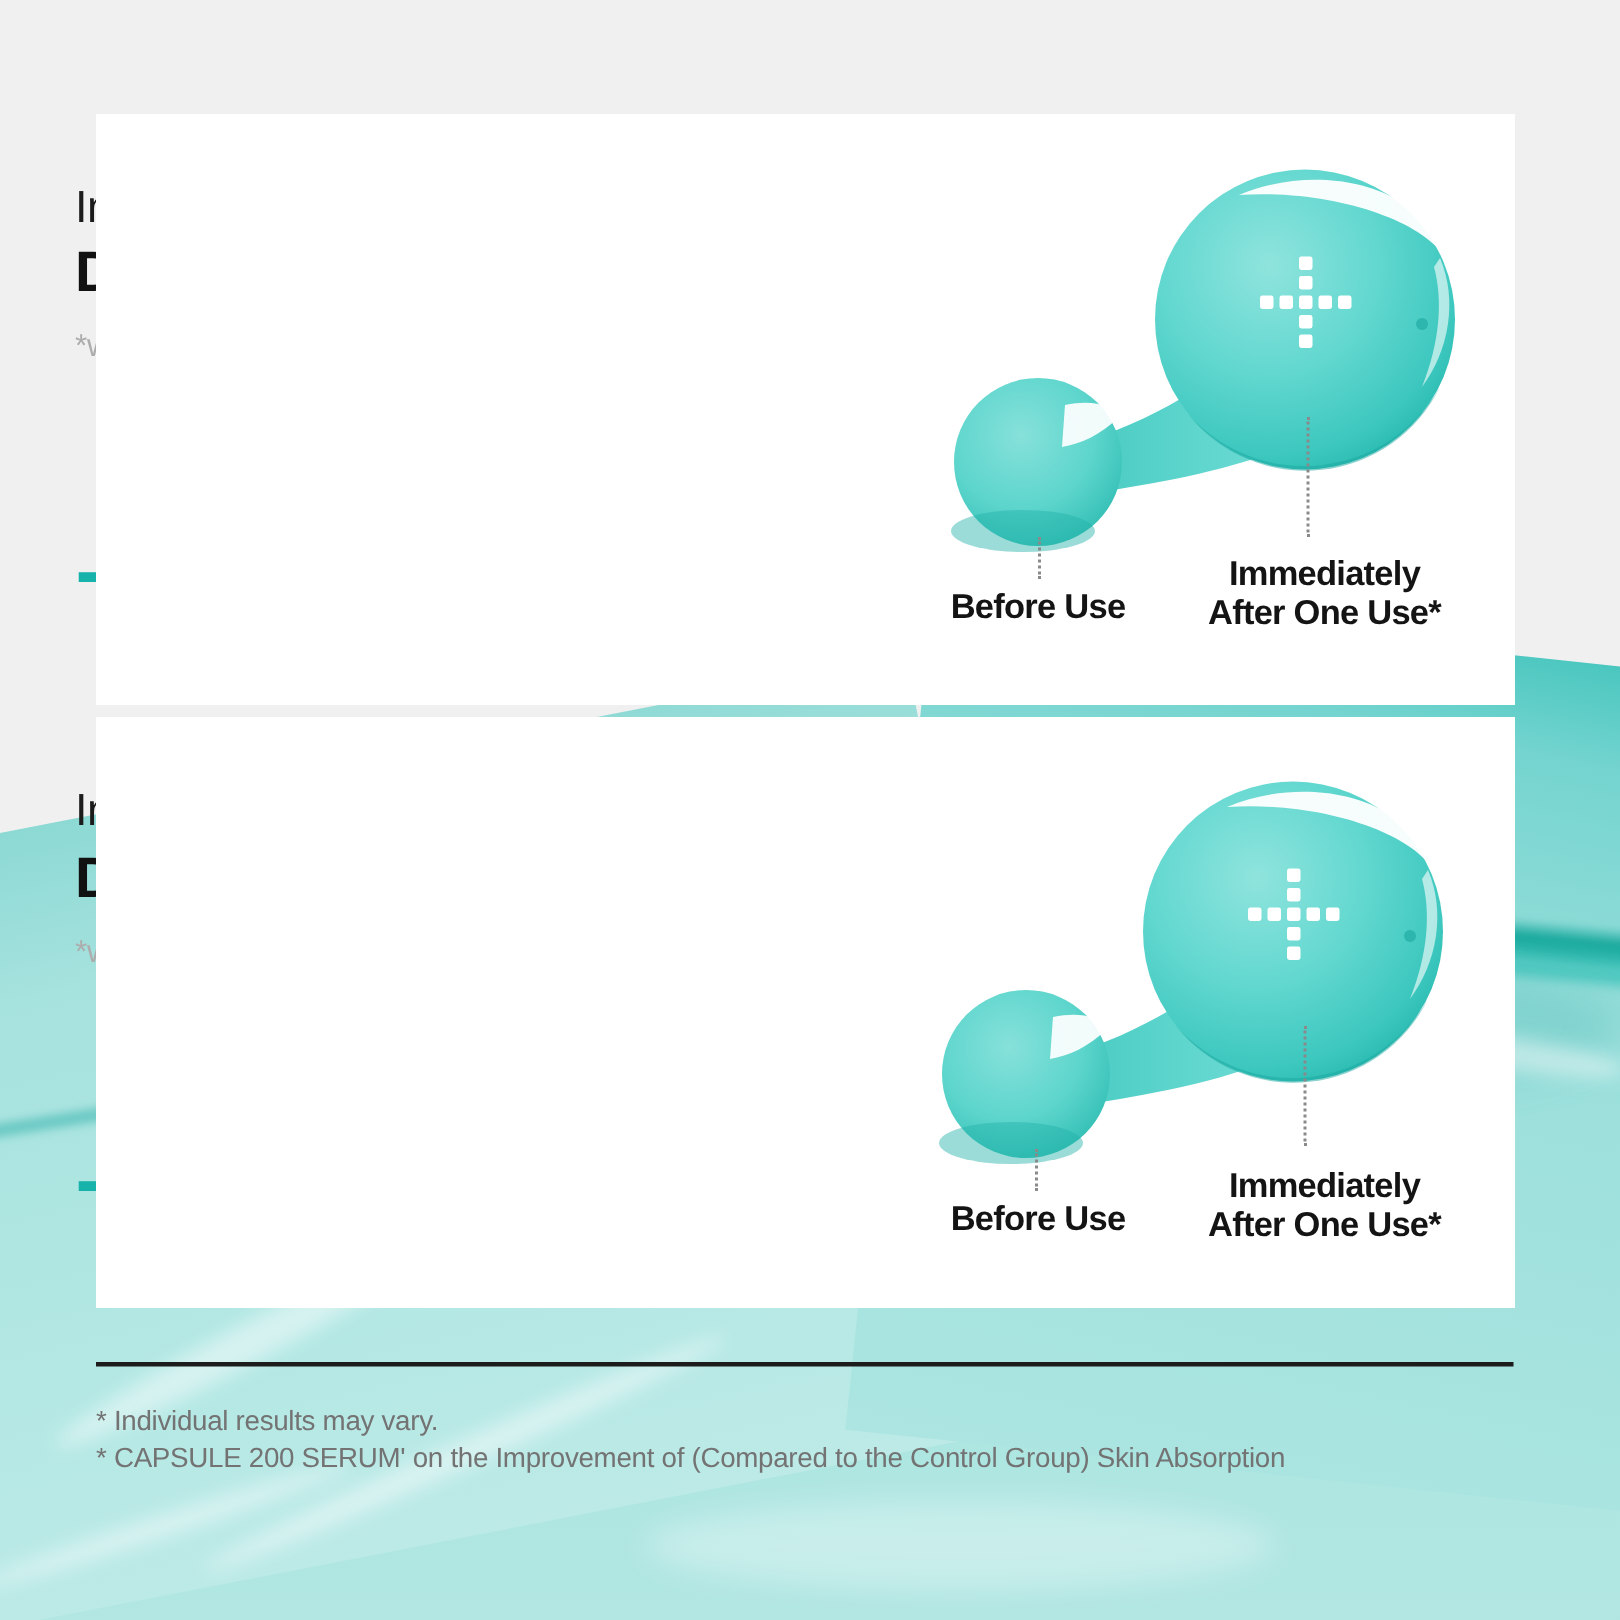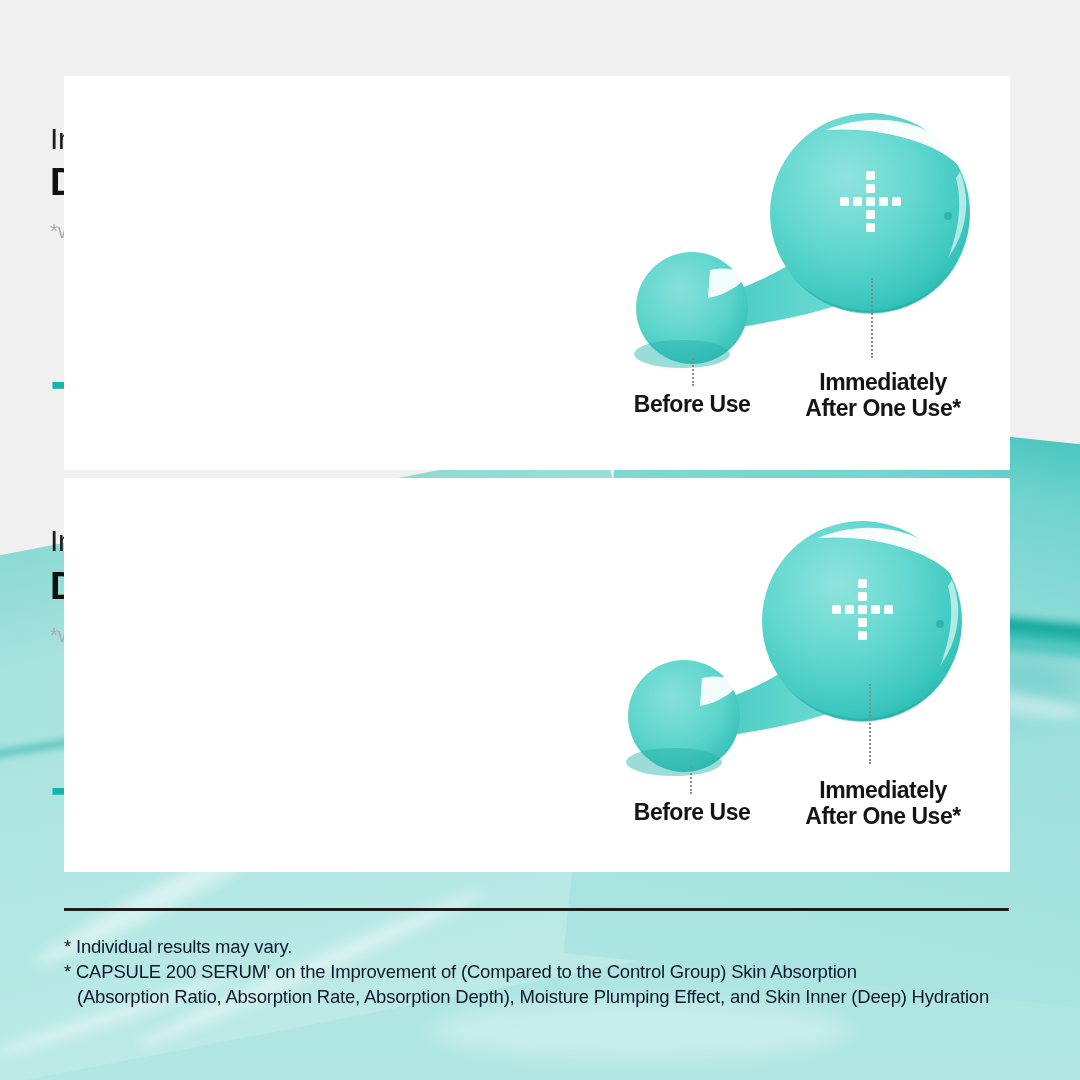--- a/index.html
+++ b/index.html
@@ -97,21 +97,21 @@
   #lbl-after-2{left:788px;top:778px;width:190px;}
 
   .leader{position:absolute;z-index:4;border-left:2px dotted #8a8a8a;}
   #leader-b1{left:692px;top:358px;height:28px;}
   #leader-a1{left:871px;top:278px;height:80px;}
   #leader-b2{left:690px;top:766px;height:28px;}
   #leader-a2{left:869px;top:684px;height:80px;}
 
   
   #rule{position:absolute;left:64px;top:908px;width:945px;height:3px;background:#1c1c1c;z-index:4;}
-  #footnotes{position:absolute;left:64px;top:934px;width:960px;z-index:4;color:#0f172a;
+  #footnotes{position:absolute;left:64px;top:934px;width:960px;z-index:4;color:#737373;
     font-size:18.5px;line-height:25px;letter-spacing:-.2px;}
   #footnotes div{white-space:nowrap;}
   .fn-indent{padding-left:13px;}
 </style>
 </head>
 <body>
 
 <div id="bg">
   <div class="gel-base"></div>
   <div class="gel-left-wedge"></div>
@@ -250,14 +250,13 @@
 <div class="dlabel" id="lbl-before-2">Before Use</div>
 <div class="dlabel" id="lbl-after-2">
   <div>Immediately</div>
   <div>After One Use*</div>
 </div>
 
 <div id="rule"></div>
 <div id="footnotes">
   <div>* Individual results may vary.</div>
   <div>* CAPSULE 200 SERUM' on the Improvement of (Compared to the Control Group) Skin Absorption</div>
-  <div class="fn-indent">(Absorption Ratio, Absorption Rate, Absorption Depth), Moisture Plumping Effect, and Skin Inner (Deep) Hydration</div>
 </div>
 
 </body></html>

